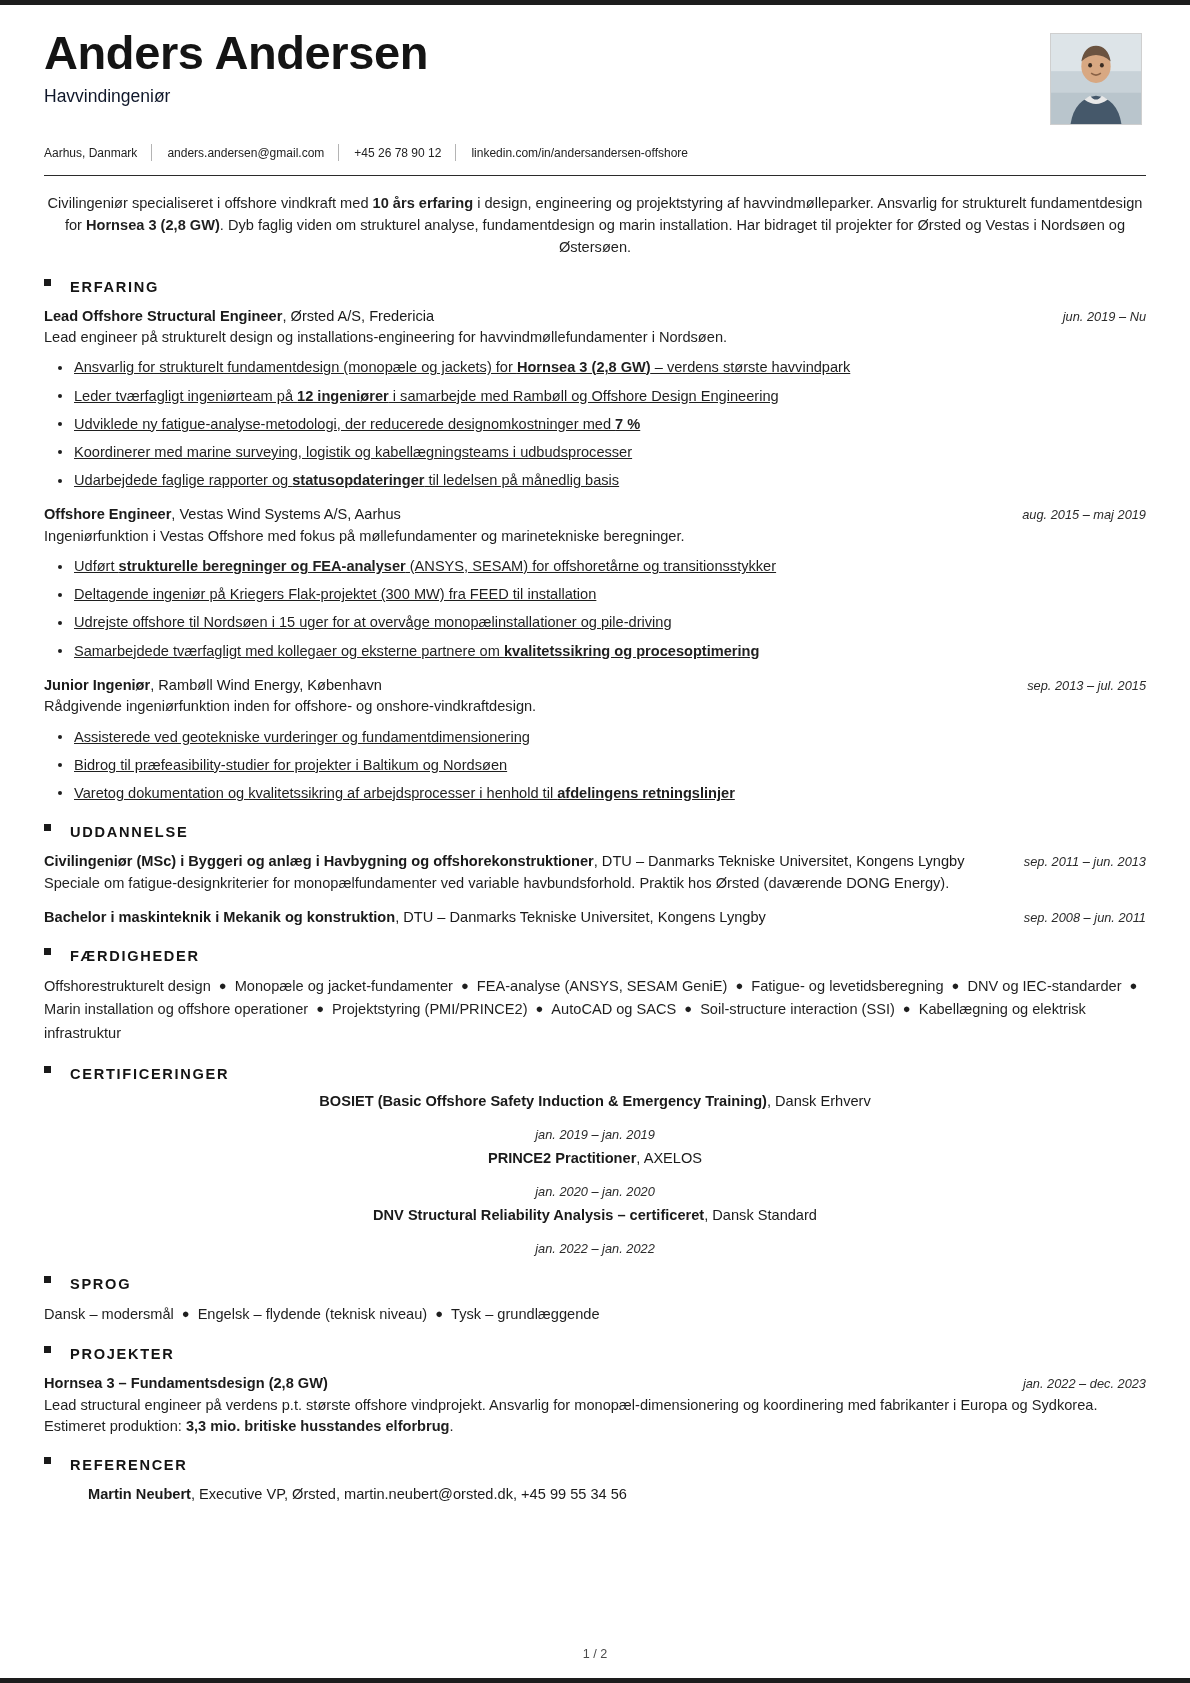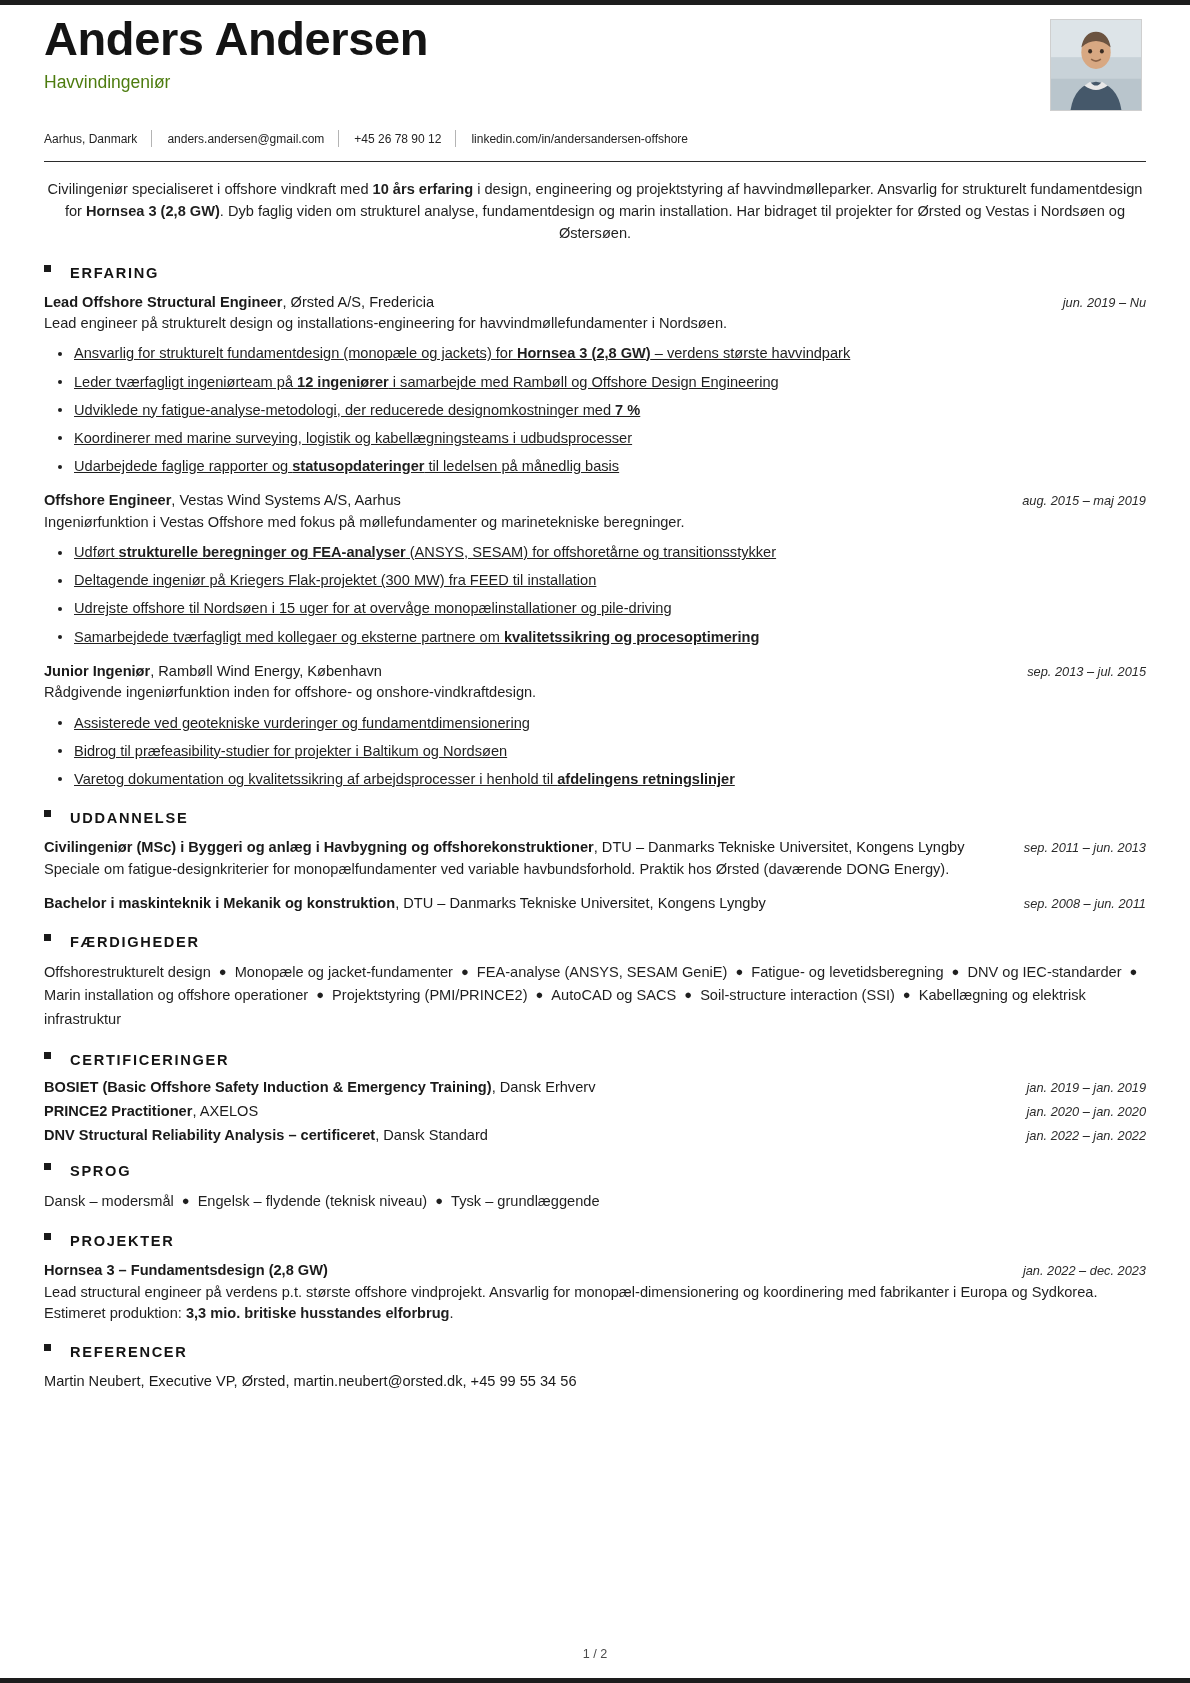--- a/index.html
+++ b/index.html
@@ -21,35 +21,35 @@
   .page {
     padding: 0 44px;
     position: relative;
   }
 
   
   .header {
     display: flex;
     align-items: flex-start;
     justify-content: space-between;
-    padding-top: 8px;
+    padding-top: 22px;
   }
   .header-left { flex: 1 1 auto; min-width: 0; }
   .name {
     font-size: 47px;
     font-weight: bold;
     letter-spacing: -0.4px;
     line-height: 1.12;
     margin: 0 0 6px 0;
     color: #141414;
   }
   .subtitle {
     font-size: 17.5px;
     font-weight: normal;
-    color: #4d7c0f;
+    color: #0f172a;
     line-height: 1.25;
     margin: 0;
   }
   .avatar {
     width: 92px;
     height: 92px;
     margin-top: 6px;
     margin-right: 4px;
     flex: 0 0 auto;
     border: 1px solid #cfcfcf;
@@ -177,36 +177,37 @@
   .inline-list .dot {
     display: inline-block;
     margin: 0 8px;
     color: #1f1f1f;
     font-size: 13px;
     vertical-align: 1px;
   }
 
   .cert-row {
     display: flex;
-    align-items: flex-end;
+    align-items: center;
     justify-content: space-between;
     gap: 18px;
     margin-bottom: 8px;
+    flex-direction: column;
   }
   .cert-row:last-child { margin-bottom: 0; }
   .cert-name { font-size: 14.6px; color: #1a1a1a; }
   .cert-name b { font-weight: bold; }
 
   .ref-row {
     font-size: 14.6px;
     line-height: 1.45;
     color: #1a1a1a;
     margin-bottom: 9px;
   }
-  .ref-row b { font-weight: normal; }
+  .ref-row b { font-weight: bold; margin-left: 44px; }
 
   
   .footer {
     position: absolute;
     left: 0; right: 0;
     bottom: 22px;
     text-align: center;
     font-size: 12.6px;
     color: #4a4a4a;
   }

